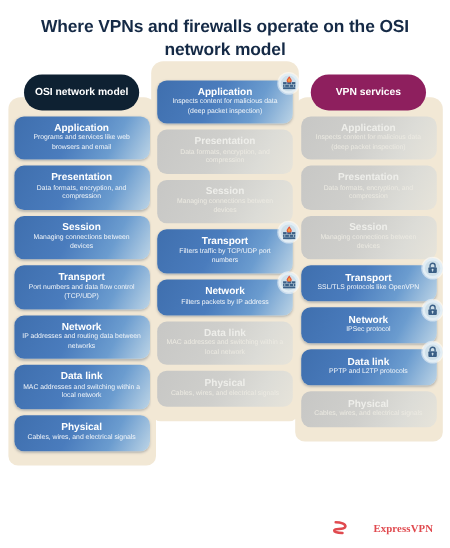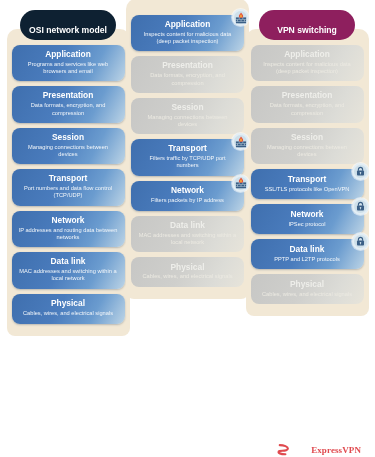--- a/index.html
+++ b/index.html
@@ -41,21 +41,21 @@
     position: relative;
     z-index: 3;
     width: 96px;
     min-height: 30px;
     border-radius: 15px;
     color: #ffffff;
     font-size: 8.6px;
     font-weight: bold;
     line-height: 1.25;
     display: flex;
-    align-items: flex-end;
+    align-items: center;
     justify-content: center;
     text-align: center;
     padding: 4px 6px;
   }
 
   .panel {
     position: relative;
     width: 123px;
     margin-top: -11px;
     padding: 16px 5px 12px 5px;
@@ -130,20 +130,21 @@
     font-weight: bold;
     font-family: "Liberation Serif", serif;
     letter-spacing: 0.1px;
   }
 </style>
 </head>
 <body>
 
 <div class="page">
 
+  <div class="title">Where VPNs and firewalls operate on the OSI network model</div>
 
   <div class="columns">
       <div class="column">
         <div class="header-pill" style="background: rgb(14, 33, 50);">
           <span>OSI network model</span>
         </div>
         <div class="panel">
           <div class="layer active">
             <div class="layer-name">Application</div>
             <div class="layer-desc">Programs and services like web browsers and email</div>
@@ -243,21 +244,21 @@
             <div class="layer-desc">MAC addresses and switching within a local network</div>
           </div>
           <div class="layer faded">
             <div class="layer-name">Physical</div>
             <div class="layer-desc">Cables, wires, and electrical signals</div>
           </div>
         </div>
       </div>
       <div class="column">
         <div class="header-pill" style="background: rgb(142, 31, 94);">
-          <span>VPN switching</span>
+          <span>VPN services</span>
         </div>
         <div class="panel">
           <div class="layer faded">
             <div class="layer-name">Application</div>
             <div class="layer-desc">Inspects content for malicious data (deep packet inspection)</div>
           </div>
           <div class="layer faded">
             <div class="layer-name">Presentation</div>
             <div class="layer-desc">Data formats, encryption, and compression</div>
           </div>

